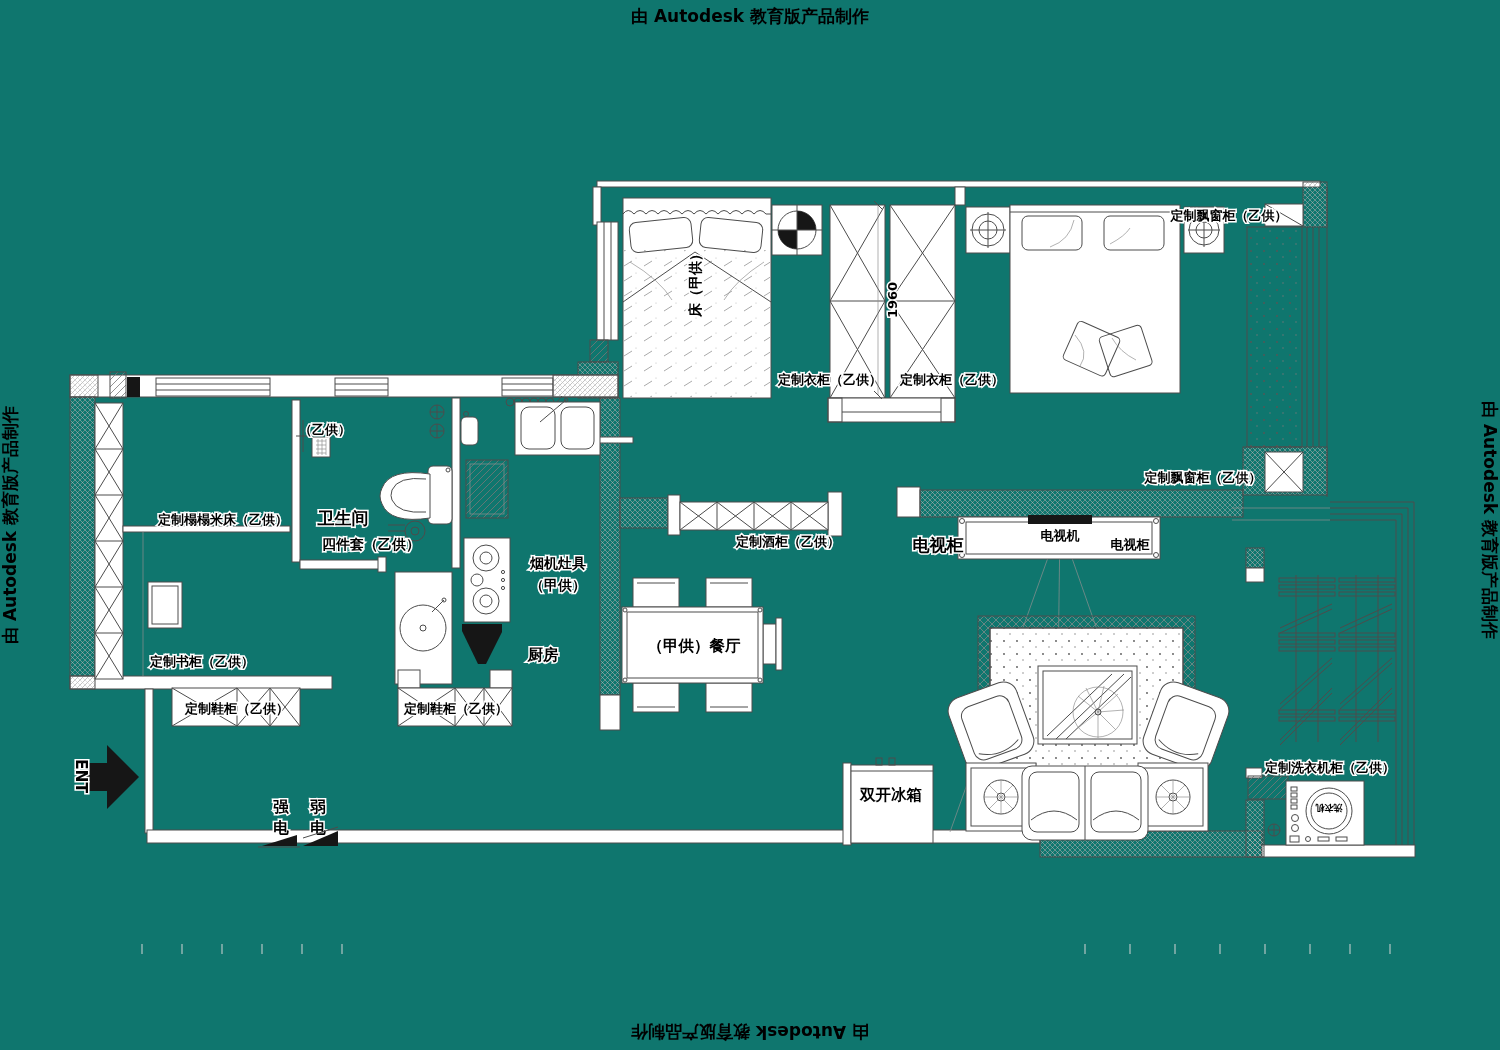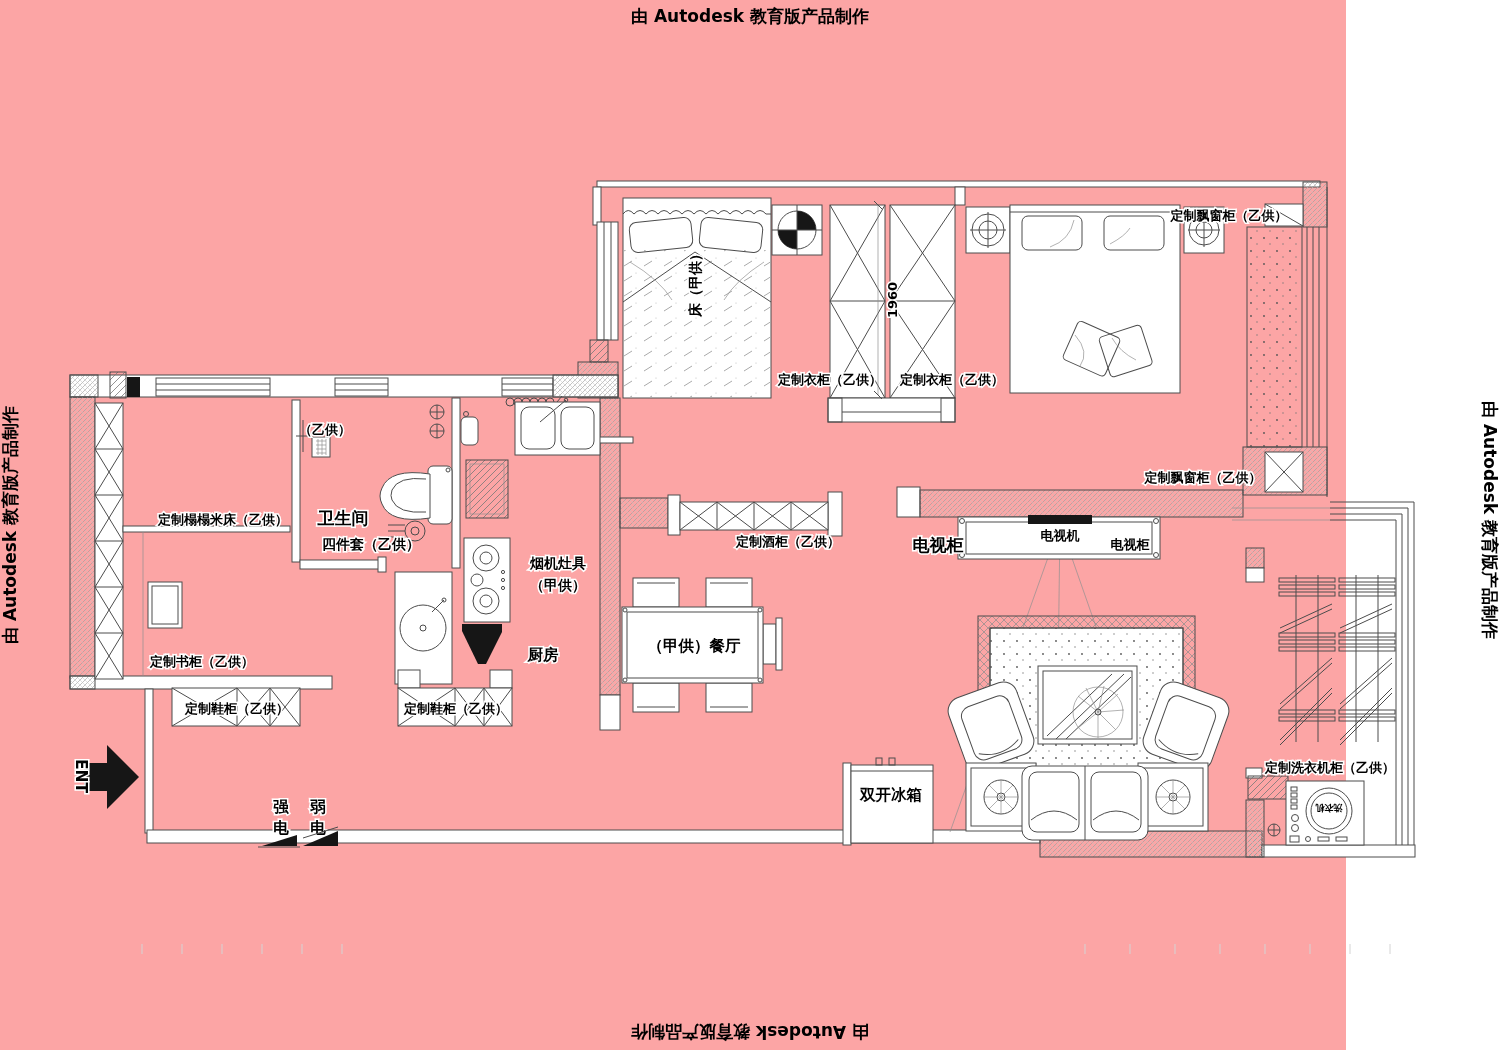--- a/index.html
+++ b/index.html
@@ -1,16 +1,16 @@
 <!DOCTYPE html>
 <html><head>
 <meta charset="utf-8">
 <style>
   html,body{margin:0;padding:0;background:#fff;width:1500px;height:1050px;overflow:hidden;}
-  #stage{position:relative;width:1346px;height:1050px;background:#fca5a5;}
+  #stage{position:relative;width:1500px;height:1050px;background:#0f766e;}
   svg{position:absolute;left:0;top:0;}
   #plan rect,#plan path,#plan line,#plan circle,#plan ellipse,#plan polygon,#plan polyline{
     fill:none;stroke:#4c4c4c;stroke-width:1;}
   #plan .w{fill:#fff;}
   #plan .f-wall{fill:url(#pat-wall);}
   #plan .f-diag{fill:url(#pat-diag);}
   #plan .f-dots{fill:url(#pat-dots);}
   #plan .f-bed{fill:url(#pat-bed);stroke:none;}
   #plan .f-cross{fill:url(#pat-cross);}
   #plan .blk{fill:#161616;stroke:none;}

